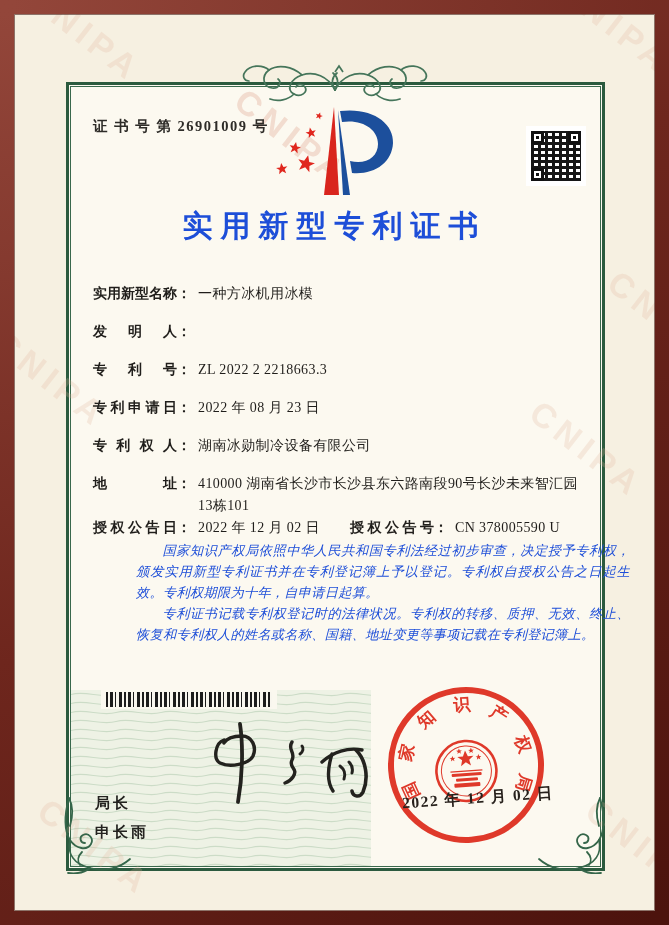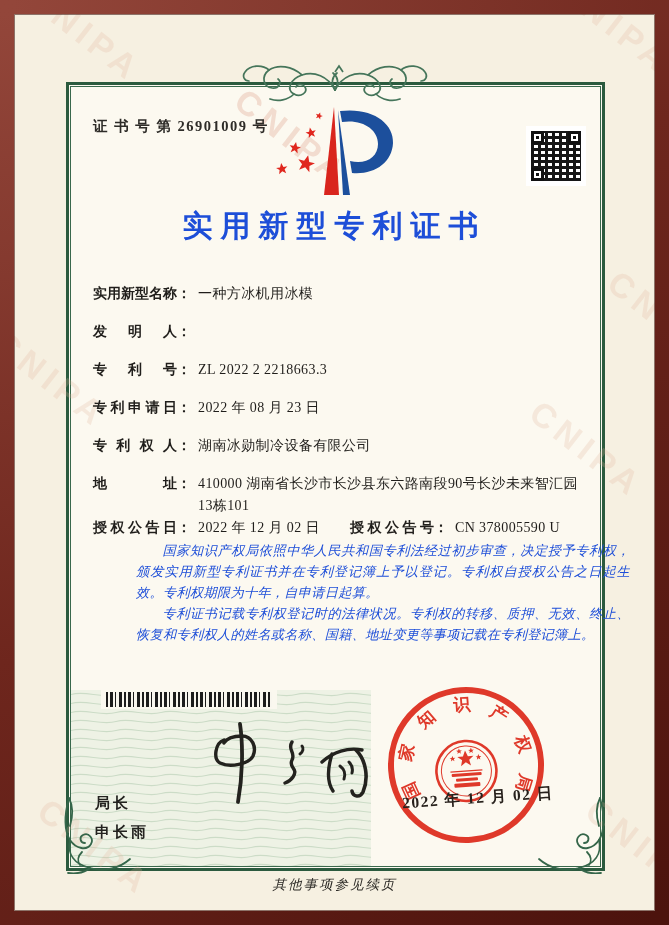--- a/index.html
+++ b/index.html
@@ -282,16 +282,15 @@
           <rect x="-15" y="2" width="30" height="3" rx="1"></rect>
           <rect x="-11" y="7" width="22" height="3" rx="1"></rect>
           <rect x="-13" y="12" width="26" height="4" rx="1"></rect>
         </g>
         <path d="M-16,0 L16,0" stroke="#dd2b1c" stroke-width="1.4"></path>
       </g>
     </g>
   </svg>
   <div class="seal-date">2022 年 12 月 02 日</div>
 
-  <div class="cont-note">其他事项参见续页</div>
 
   <div class="maroon-frame"></div>
 </div>
 
 </body></html>

